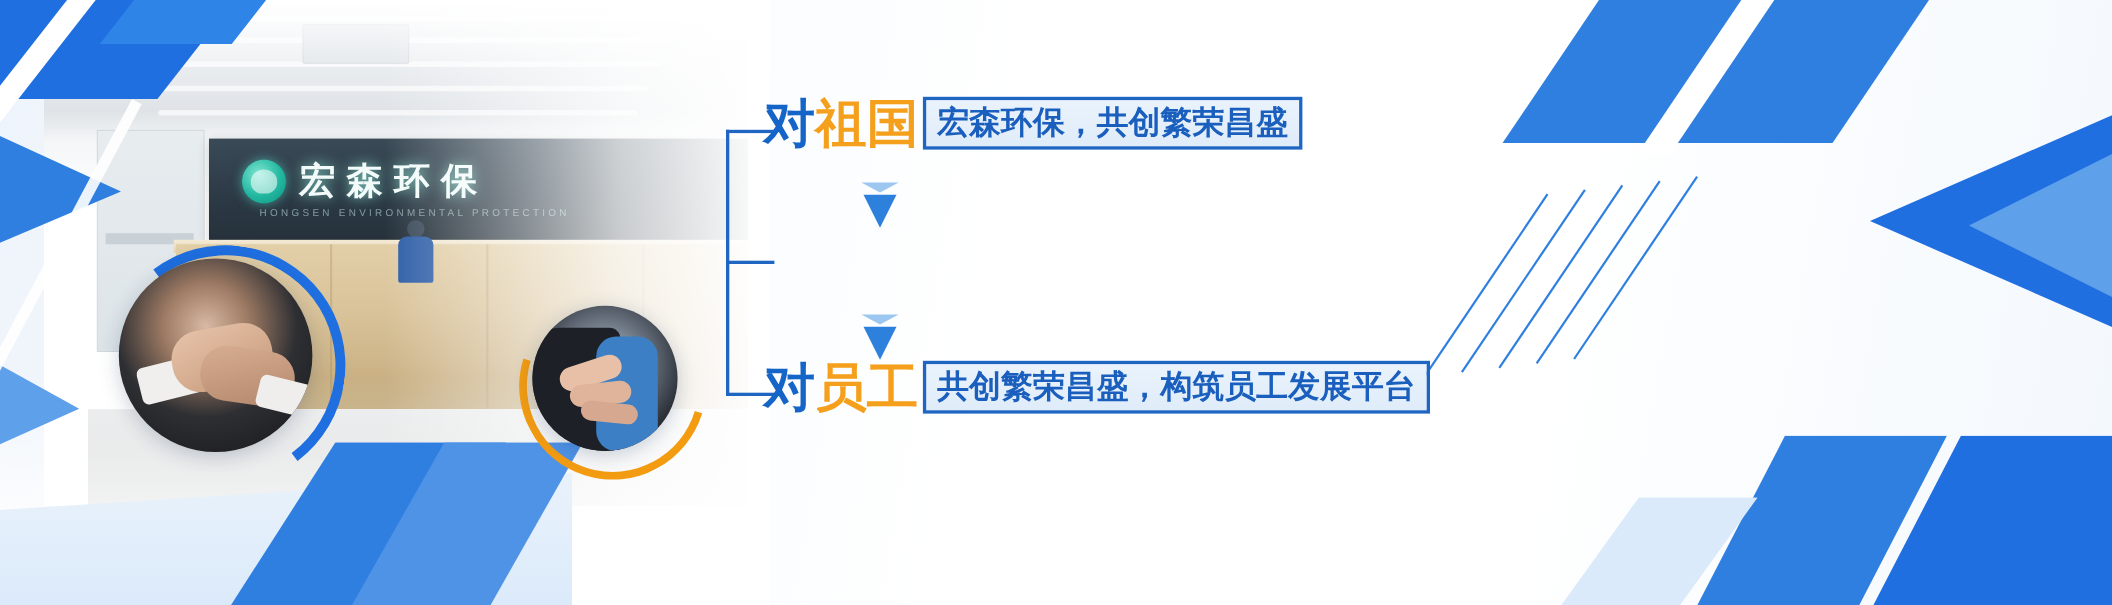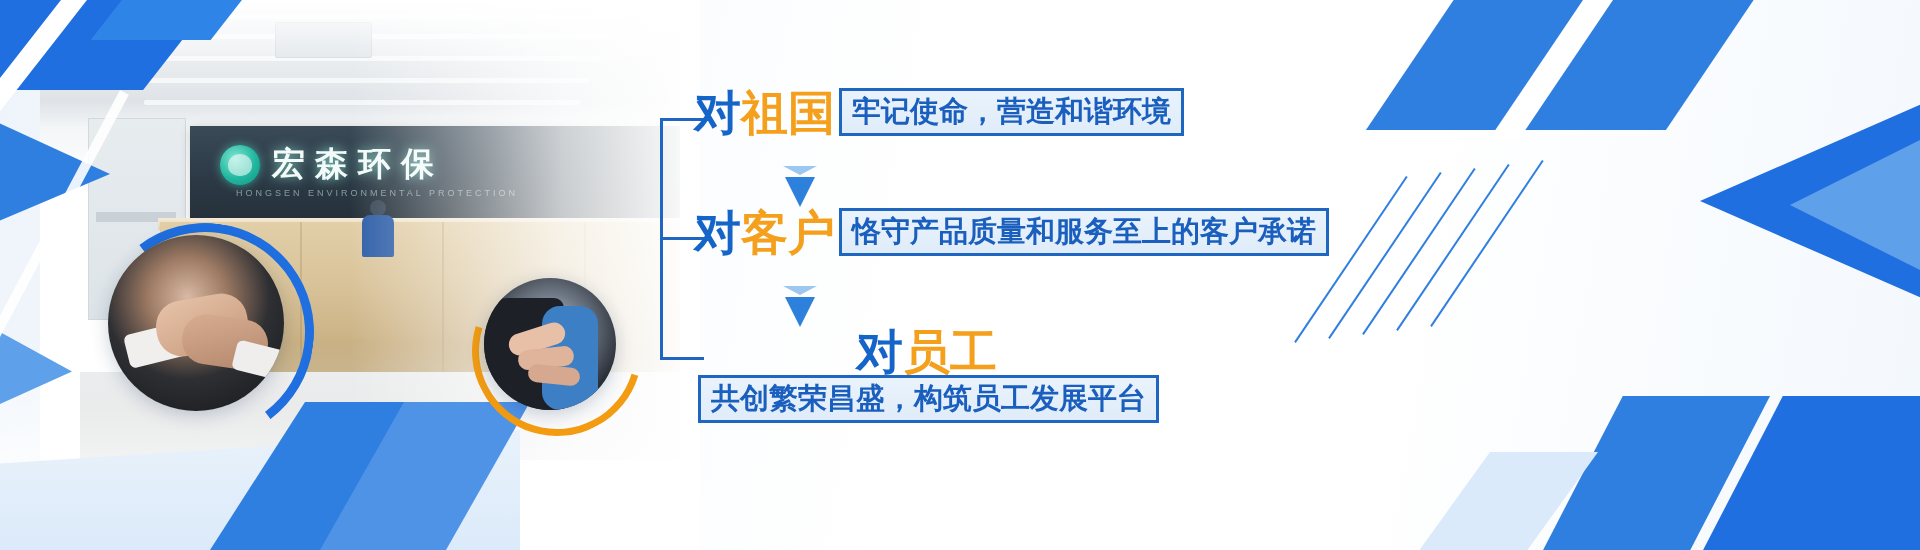--- a/index.html
+++ b/index.html
@@ -144,21 +144,21 @@
     border-left:3px solid #1f66c2;
   }
   .stub{position:absolute;left:10px;width:44px;height:3px;background:#1f66c2;}
   .stub.s1{top:118px;}
   .stub.s2{top:237px;}
   .stub.s3{top:357px;}
 
   .row{position:absolute;left:44px;display:flex;align-items:center;}
   .row.r1{top:88px;}
   .row.r2{top:208px;}
-  .row.r3{top:328px;flex-direction:column;}
+  .row.r3{top:328px;}
 
   .heading{
     font-size:47px;font-weight:bold;line-height:1;white-space:nowrap;
     font-family:"DejaVu Sans","Liberation Sans",sans-serif;
     letter-spacing:0px;
   }
   .h-blue{color:#1565c9;}
   .h-orange{color:#f5a01d;}
 
   .chip{
@@ -305,34 +305,28 @@
 
     <div class="bracket"></div>
     <div class="stub s1"></div>
     <div class="stub s2"></div>
     <div class="stub s3"></div>
 
     <div class="row r1">
       <div class="heading">
         <span class="h-blue">对</span><span class="h-orange">祖国</span>
       </div>
-      <div class="chip">牢记使命，营造和谐环境</div>
+      <div class="chip">宏森环保，共创繁荣昌盛</div>
     </div>
 
     <div class="arrow a1">
       <span class="cap"></span>
         <span class="body"></span>
     </div>
 
-    <div class="row r2">
-      <div class="heading">
-        <span class="h-blue">对</span><span class="h-orange">客户</span>
-      </div>
-      <div class="chip">恪守产品质量和服务至上的客户承诺</div>
-    </div>
 
     <div class="arrow a2">
       <span class="cap"></span>
         <span class="body"></span>
     </div>
 
     <div class="row r3">
       <div class="heading">
         <span class="h-blue">对</span><span class="h-orange">员工</span>
       </div>

